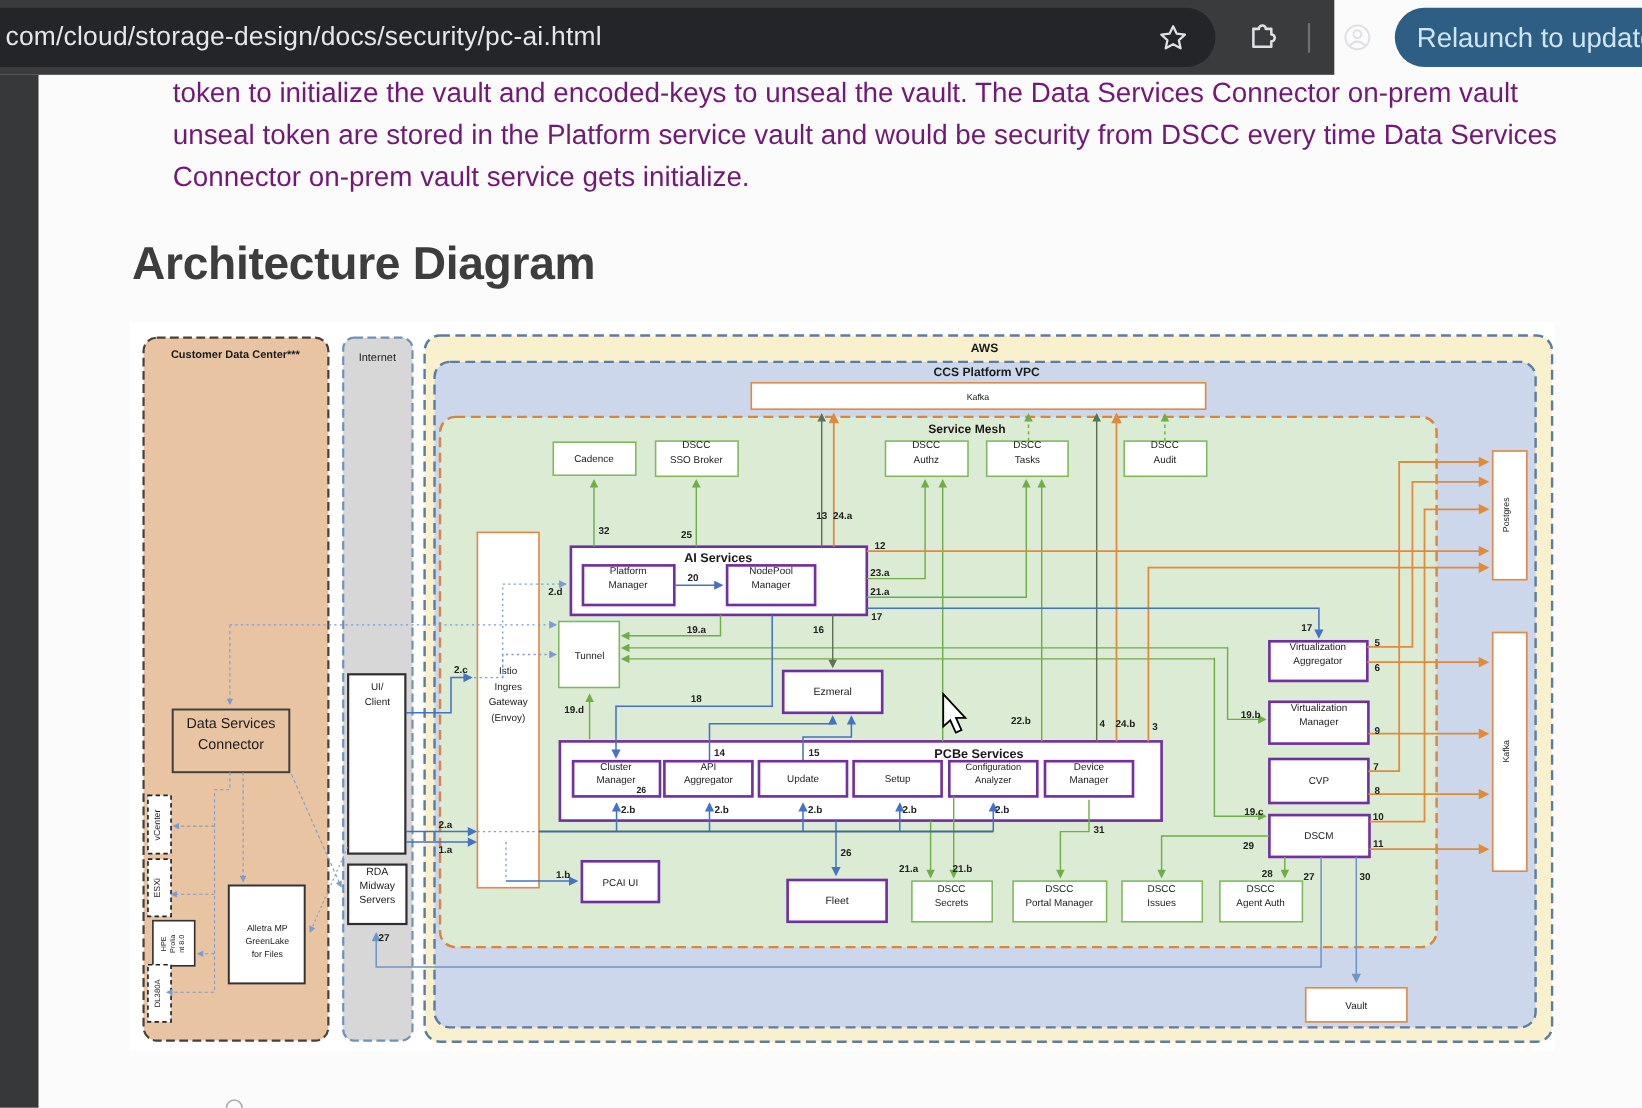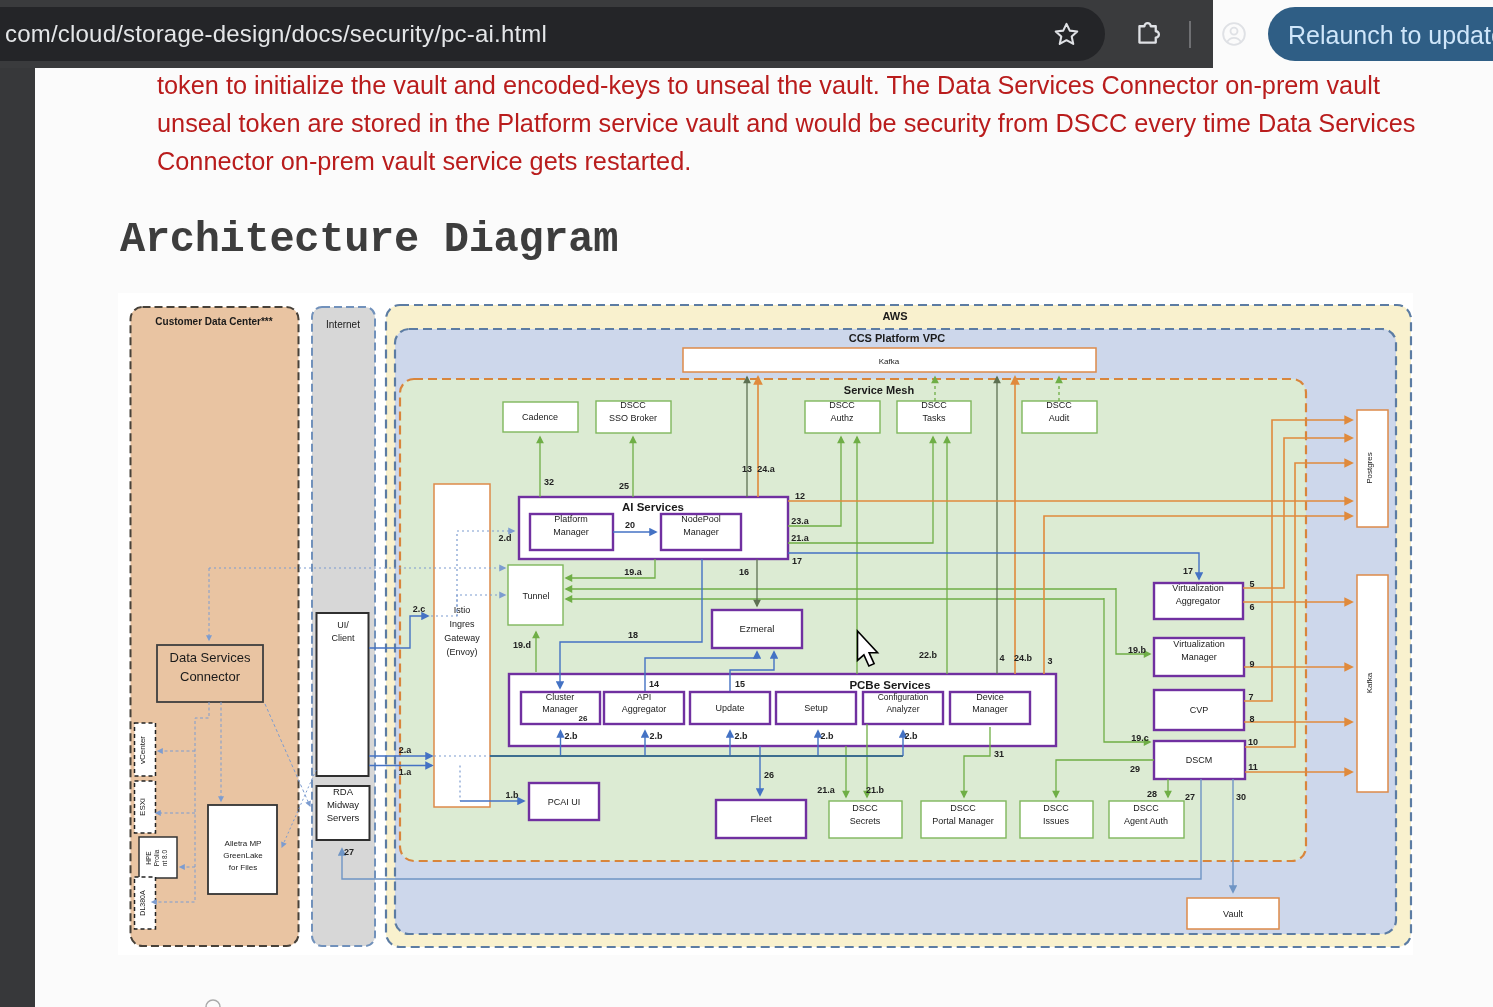--- a/index.html
+++ b/index.html
@@ -4,22 +4,22 @@
 html,body{margin:0;padding:0;width:1493px;height:1007px;overflow:hidden;background:#fbfbfb;
 font-family:"Liberation Sans",sans-serif;}
 .abs{position:absolute;}
 #toolbar{position:absolute;left:0;top:0;width:1213px;height:68px;background:#3a3b3d;}
 #urlpill{position:absolute;left:0;top:7px;width:1105px;height:54px;background:#242528;border-radius:0 27px 27px 0;}
 #urltxt{position:absolute;left:5px;top:20px;font-size:24px;color:#e4e6e8;letter-spacing:0.2px;}
 #sep{position:absolute;left:1189px;top:21px;width:2px;height:27px;background:#6f7073;}
 #relaunch{position:absolute;left:1268px;top:7px;width:260px;height:54px;border-radius:27px;background:#2f5e85;}
 #relaunch span{position:absolute;left:20px;top:14px;font-size:25px;color:#cfe6fa;}
 #leftstrip{position:absolute;left:0;top:68px;width:35px;height:939px;background:#37383a;}
-#para{position:absolute;left:157px;top:67px;font-size:25.3px;line-height:37.9px;color:#b91c1c;white-space:nowrap;}
-#head{position:absolute;left:120px;top:216px;font-family:Liberation Mono, monospace;font-weight:bold;
+#para{position:absolute;left:157px;top:67px;font-size:25.3px;line-height:37.9px;color:#701a75;white-space:nowrap;}
+#head{position:absolute;left:120px;top:216px;font-family:Liberation Sans, sans-serif;font-weight:bold;
 font-size:42px;color:#3d3d3d;letter-spacing:-0.3px;}
 svg text{font-family:"Liberation Sans",sans-serif;}
 </style></head><body>
 <div id="toolbar">
  <div id="urlpill"></div>
  <div id="urltxt">com/cloud/storage-design/docs/security/pc-ai.html</div>
  <svg class="abs" style="left:1052px;top:20px" width="29" height="29" viewBox="0 0 24 24" fill="none" stroke="#dfe1e5" stroke-width="1.7">
       <path d="M12 3.2l2.7 5.6 6.2.7-4.6 4.2 1.3 6.1-5.6-3.1-5.6 3.1 1.3-6.1-4.6-4.2 6.2-.7z" stroke-linejoin="round"></path>
     </svg>
  <svg class="abs" style="left:1134px;top:19px" width="29" height="29" viewBox="0 0 24 24" fill="none" stroke="#dfe1e5" stroke-width="1.9">
@@ -32,21 +32,21 @@
     </svg>
  <div id="sep"></div>
  <div id="relaunch">
       <span>Relaunch to update</span>
     </div>
 </div>
 <div id="leftstrip"></div>
 <div id="para">
 <div>token to initialize the vault and encoded-keys to unseal the vault. The Data Services Connector on-prem vault</div>
 <div>unseal token are stored in the Platform service vault and would be security from DSCC every time Data Services</div>
-<div>Connector on-prem vault service gets restarted.</div>
+<div>Connector on-prem vault service gets initialize.</div>
 </div>
 <div id="head">Architecture Diagram</div>
 <svg class="abs" style="left:0;top:0" width="1493" height="1007" viewBox="0 0 1493 1007">
     <defs>
       <marker id="mg" viewBox="0 0 10 10" refX="8" refY="5" markerWidth="7.5" markerHeight="6" orient="auto-start-reverse">
         <path d="M0 0L10 5L0 10z" fill="#6fae46"></path>
       </marker>
       <marker id="mdg" viewBox="0 0 10 10" refX="8" refY="5" markerWidth="7.5" markerHeight="6" orient="auto-start-reverse">
         <path d="M0 0L10 5L0 10z" fill="#5e7152"></path>
       </marker>

